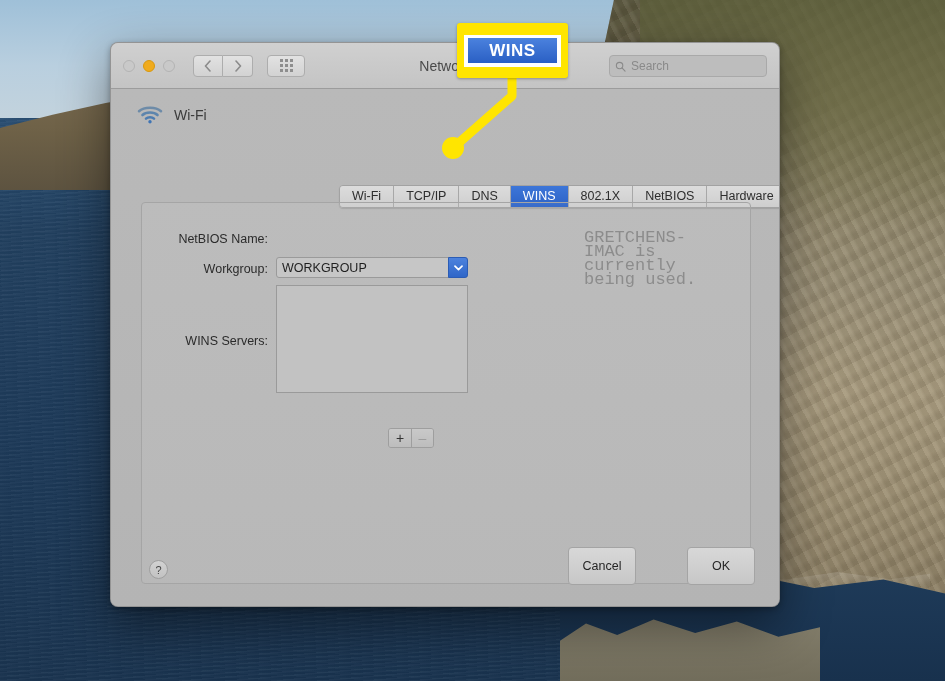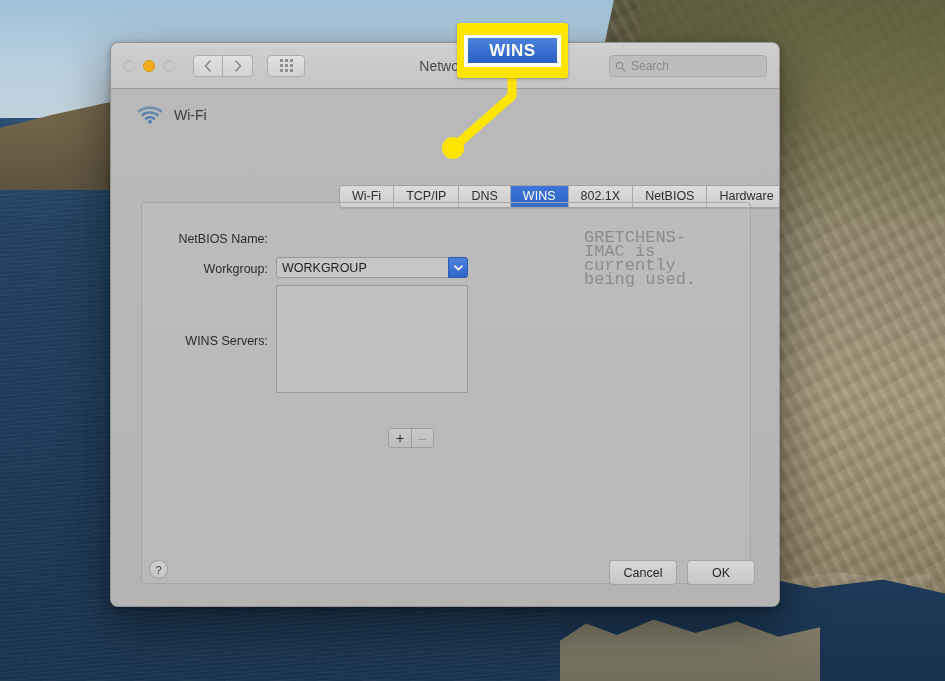--- a/index.html
+++ b/index.html
@@ -264,27 +264,28 @@
     background: linear-gradient(180deg, #d2d2d2 0%, #c2c2c2 100%);
     border: 1px solid #9f9f9f;
     display: flex; align-items: center; justify-content: center;
     font-size: 11px; color: #444;
   }
   .footbtns {
     position: absolute; right: 24px; bottom: 22px;
     display: flex; gap: 10px;
   }
   .pushbtn {
-    min-width: 68px; height: 25px;
+    min-width: 68px; height: 38px;
     background: linear-gradient(180deg, #d8d8d8 0%, #c7c7c7 100%);
     border: 1px solid #a4a4a4;
     border-radius: 4px;
     font-size: 12.5px; color: #262626;
     display: flex; align-items: center; justify-content: center;
     padding: 0 4px;
+    margin-left: 41px;
   }
 
   
   #callout-line {
     position: absolute; left: 0; top: 0;
     width: 945px; height: 681px;
     pointer-events: none;
   }
   .callout-badge {
     position: absolute;

